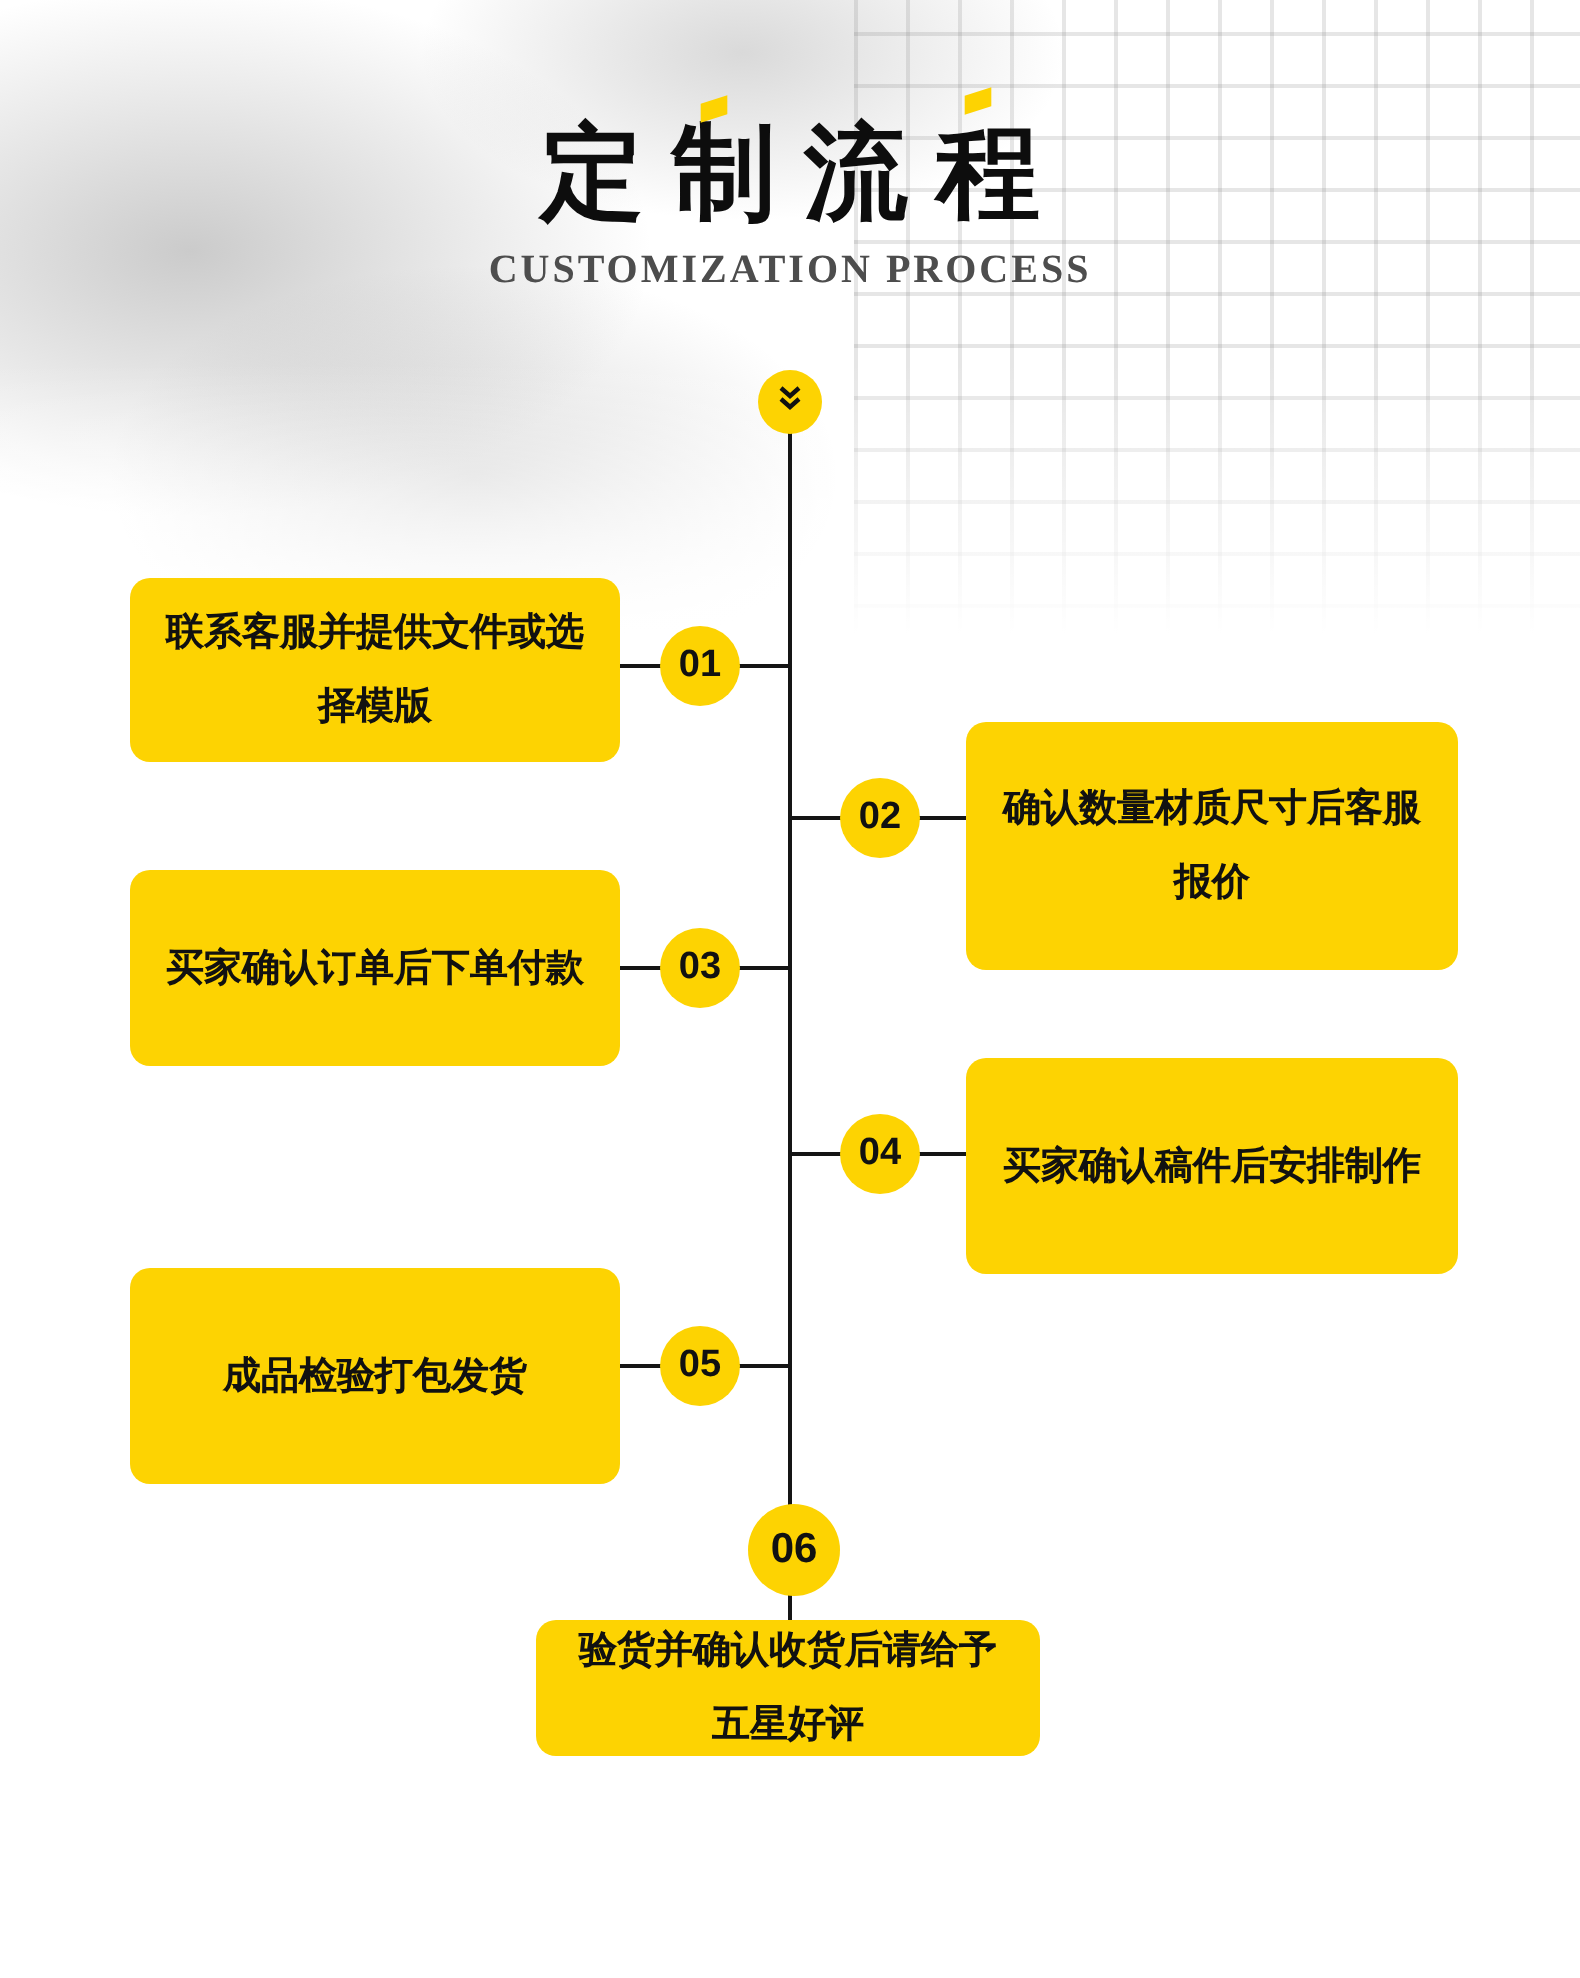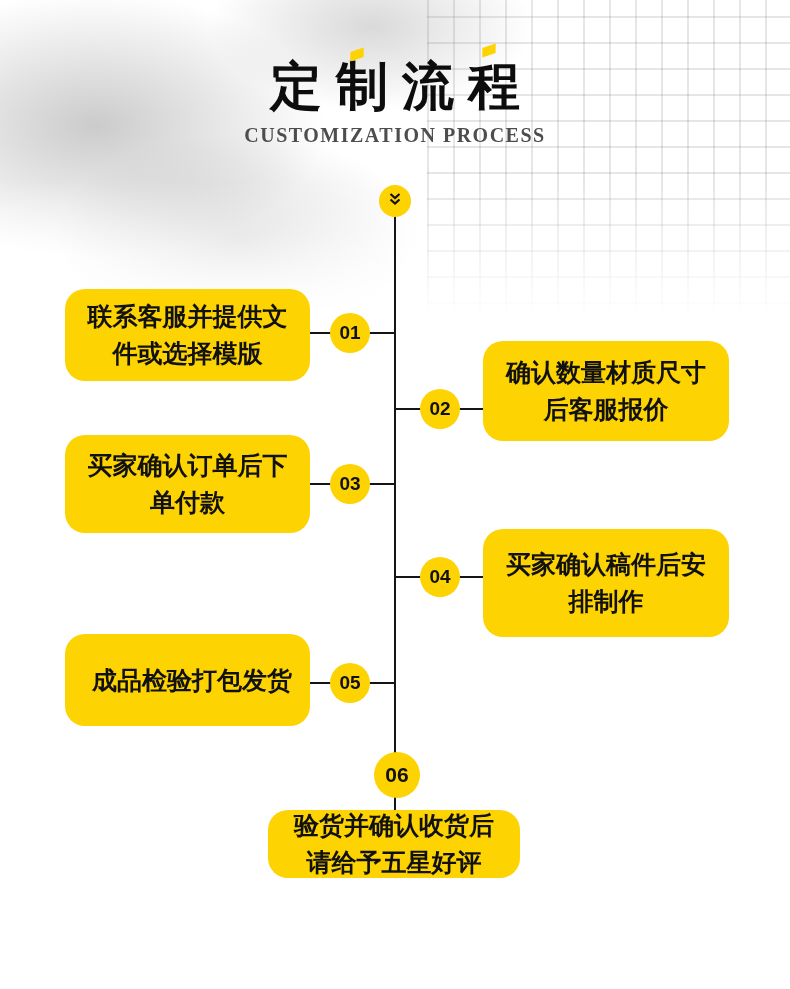--- a/index.html
+++ b/index.html
@@ -66,33 +66,33 @@
   }
   .node.big{width:46px;height:46px;font-size:21px;}
   .start-node{
     position:absolute;left:379px;top:185px;width:32px;height:32px;border-radius:50%;
     background:var(--accent);
     display:flex;align-items:center;justify-content:center;
   }
   .box{
     position:absolute;
     background:var(--accent);
-    border-radius:20px;
-    display:flex;align-items:center;justify-content:flex-end;
+    border-radius:10px;
+    display:flex;align-items:center;justify-content:center;
     text-align:center;
-    font-size:25px;font-weight:700;line-height:37px;color:#111;
+    font-size:19px;font-weight:700;line-height:37px;color:#111;
     padding:0 18px;box-sizing:border-box;
   }
   .box.left{left:65px;width:245px;}
   .box.right{left:483px;width:246px;}
   .b1{top:289px;height:92px;}
-  .b2{top:341px;height:100px;}
+  .b2{top:361px;height:124px;}
   .b3{top:435px;height:98px;}
   .b4{top:529px;height:108px;}
-  .b5{top:634px;height:92px;}
+  .b5{top:634px;height:108px;}
   .b6{left:268px;width:252px;top:810px;height:68px;}
 </style>
 </head>
 <body>
 
 <div class="canvas">
 
   <div class="bg-photo"></div>
 
   <div class="title">定制流程</div>

